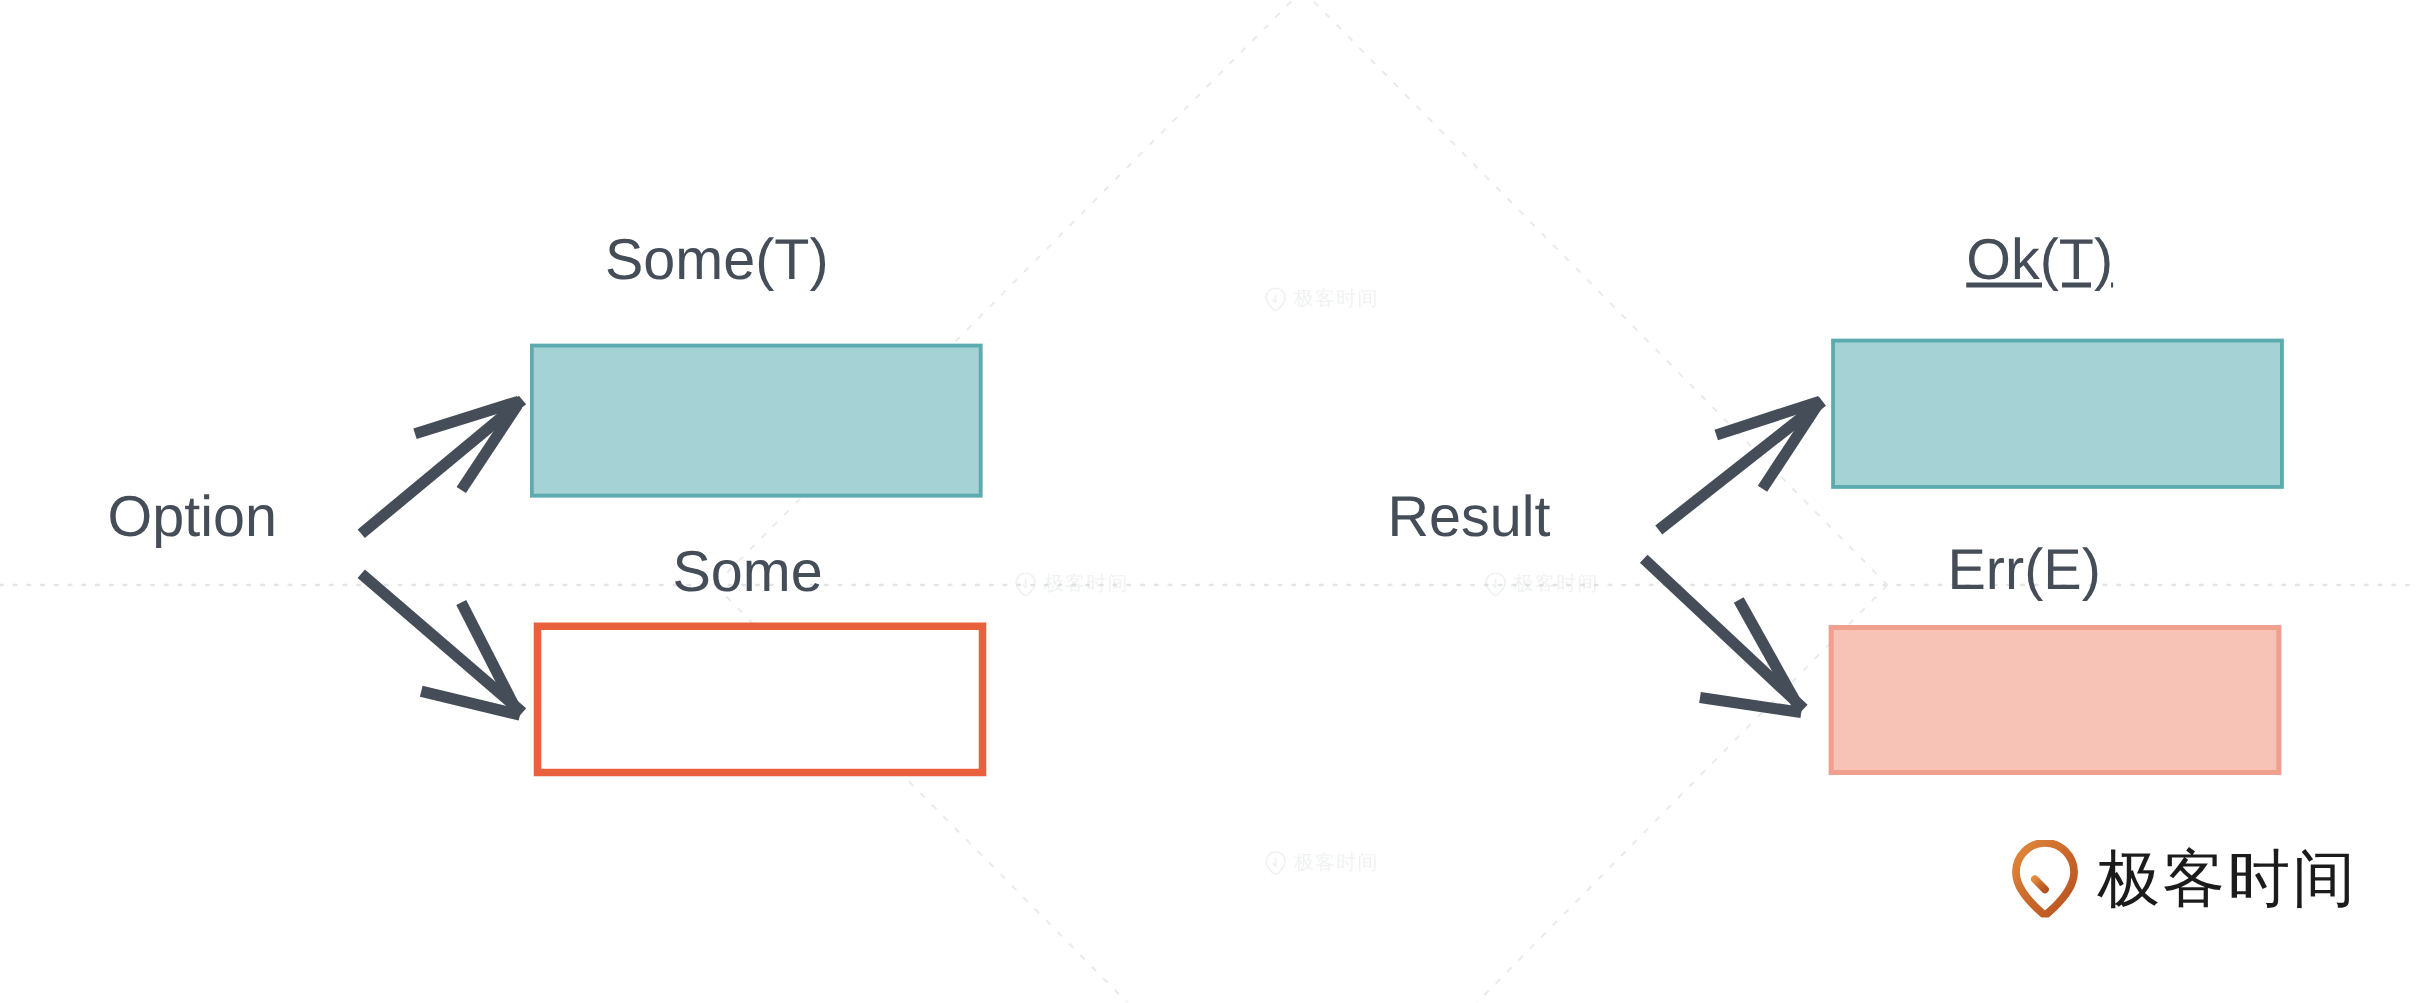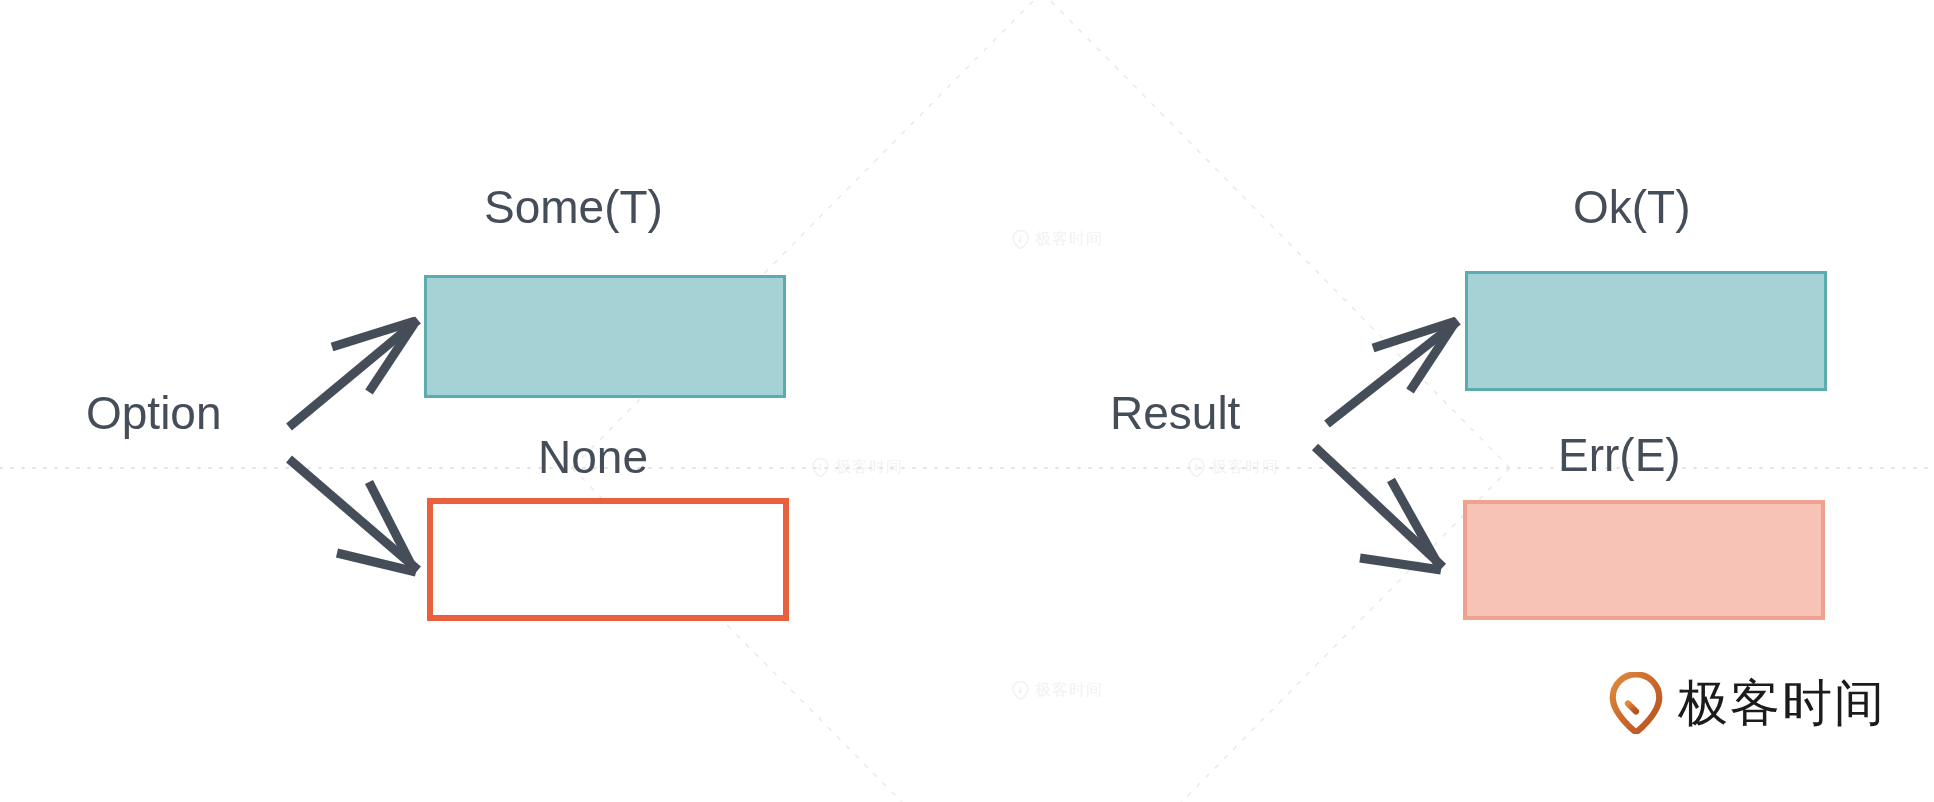--- a/index.html
+++ b/index.html
@@ -65,21 +65,21 @@
     color: #454e58;
     font-size: 46px;
     line-height: 1;
     white-space: nowrap;
     font-family: "Liberation Sans", sans-serif;
   }
   .lbl-option  { left: 86px;  top: 390px; }
   .lbl-some    { left: 484px; top: 184px; }
   .lbl-none    { left: 538px; top: 434px; }
   .lbl-result  { left: 1110px; top: 390px; }
-  .lbl-ok      { left: 1573px; top: 184px; }
+  .lbl-ok      { left: 1573px; top: 184px; text-decoration: underline; }
   .lbl-err     { left: 1558px; top: 432px; text-align: right; }
 
   .watermark {
     position: absolute;
     display: flex;
     align-items: center;
     gap: 6px;
     opacity: 0.30;
     pointer-events: none;
   }
@@ -168,21 +168,21 @@
       <g>
         <line x1="1315" y1="447" x2="1443" y2="567"></line>
         <line x1="1360" y1="558" x2="1441" y2="570"></line>
         <line x1="1391" y1="480" x2="1439" y2="566"></line>
       </g>
     </g>
   </svg>
 
   <div class="node-label lbl-option">Option</div>
   <div class="node-label lbl-some">Some(T)</div>
-  <div class="node-label lbl-none">None</div>
+  <div class="node-label lbl-none">Some</div>
   <div class="node-label lbl-result">Result</div>
   <div class="node-label lbl-ok">Ok(T)</div>
   <div class="node-label lbl-err">Err(E)</div>
 
   <div class="watermark wm-1">
     <svg class="wm-mark" viewBox="0 0 34 40" xmlns="http://www.w3.org/2000/svg">
       <path d="M17 1C8.2 1 1 8.1 1 16.8c0 7.2 5 13.4 11.2 19.5L17 39l4.8-2.7C28 30.2 33 24 33 16.8 33 8.1 25.8 1 17 1z" fill="none" stroke="#cfd2d6" stroke-width="3"></path>
       <path d="M17 12.5v12.5M17 25l-4-4" fill="none" stroke="#cfd2d6" stroke-width="3" stroke-linecap="round"></path>
     </svg>
     <span class="wm-text">极客时间</span>

